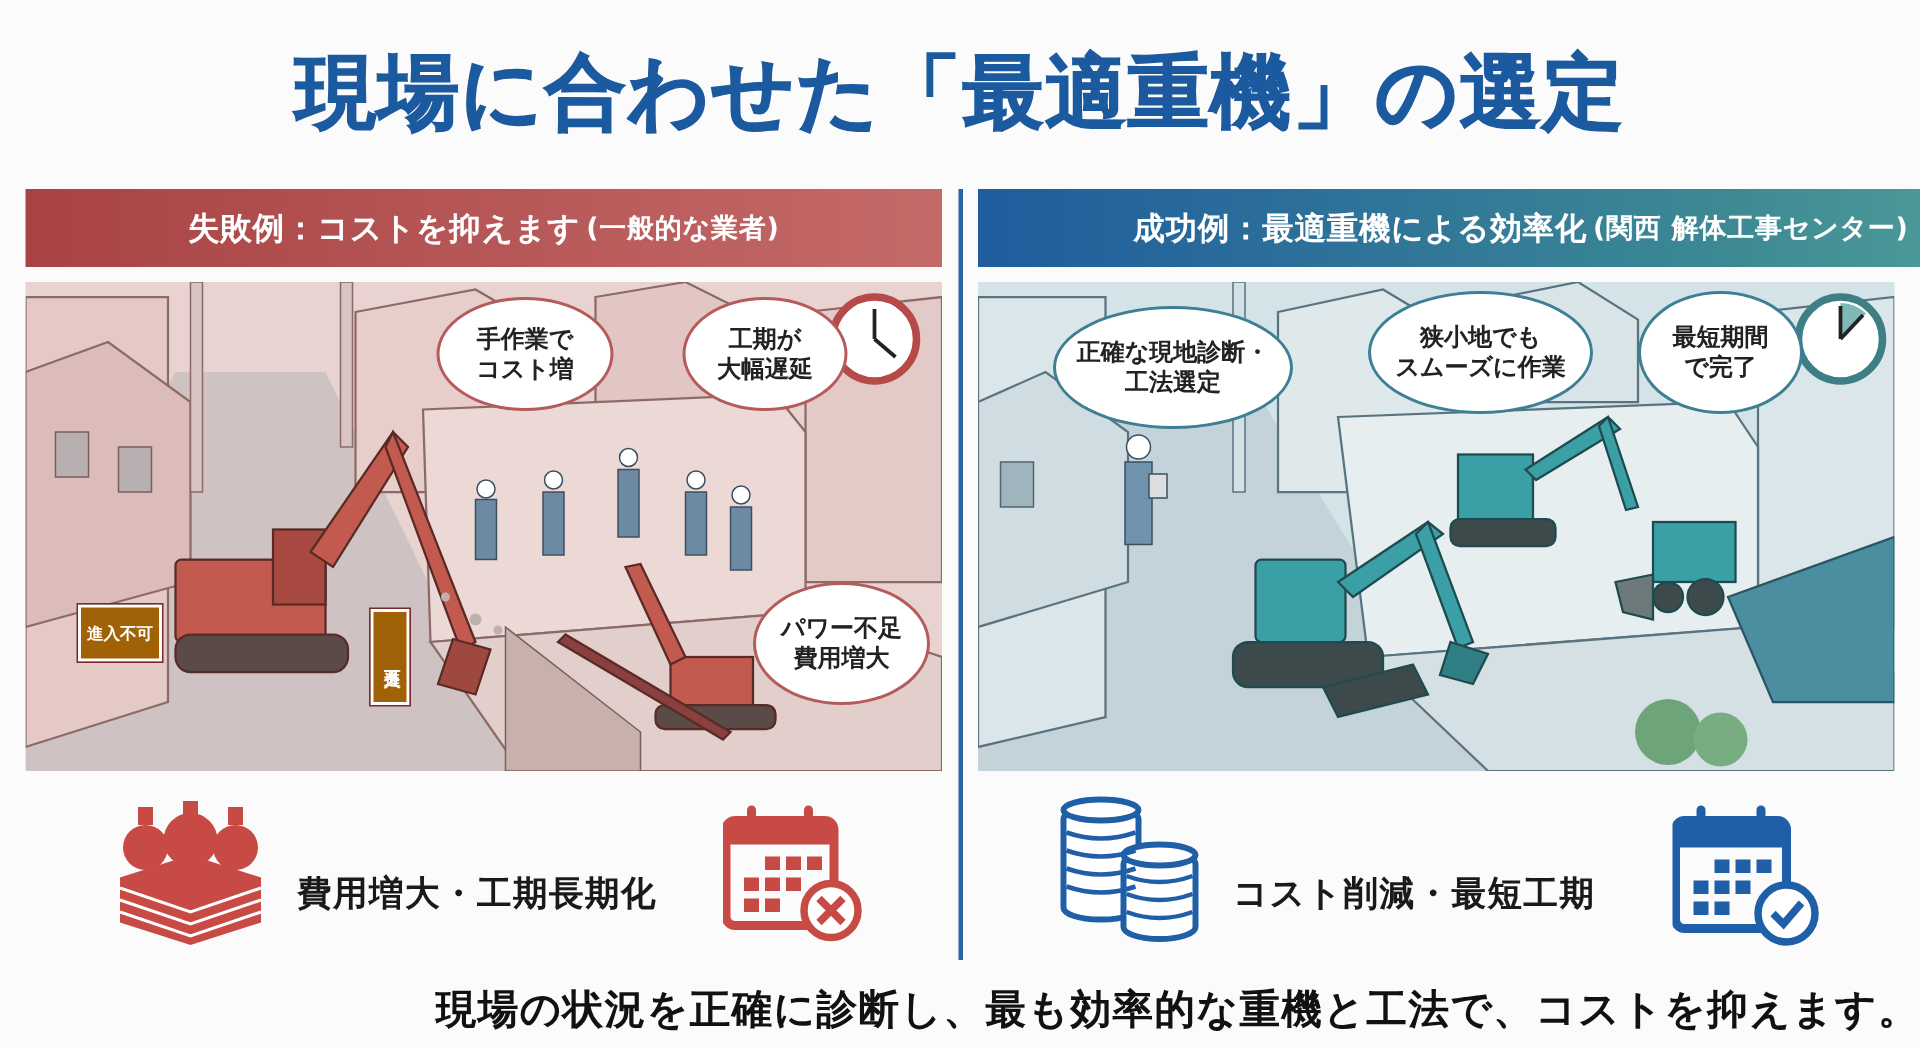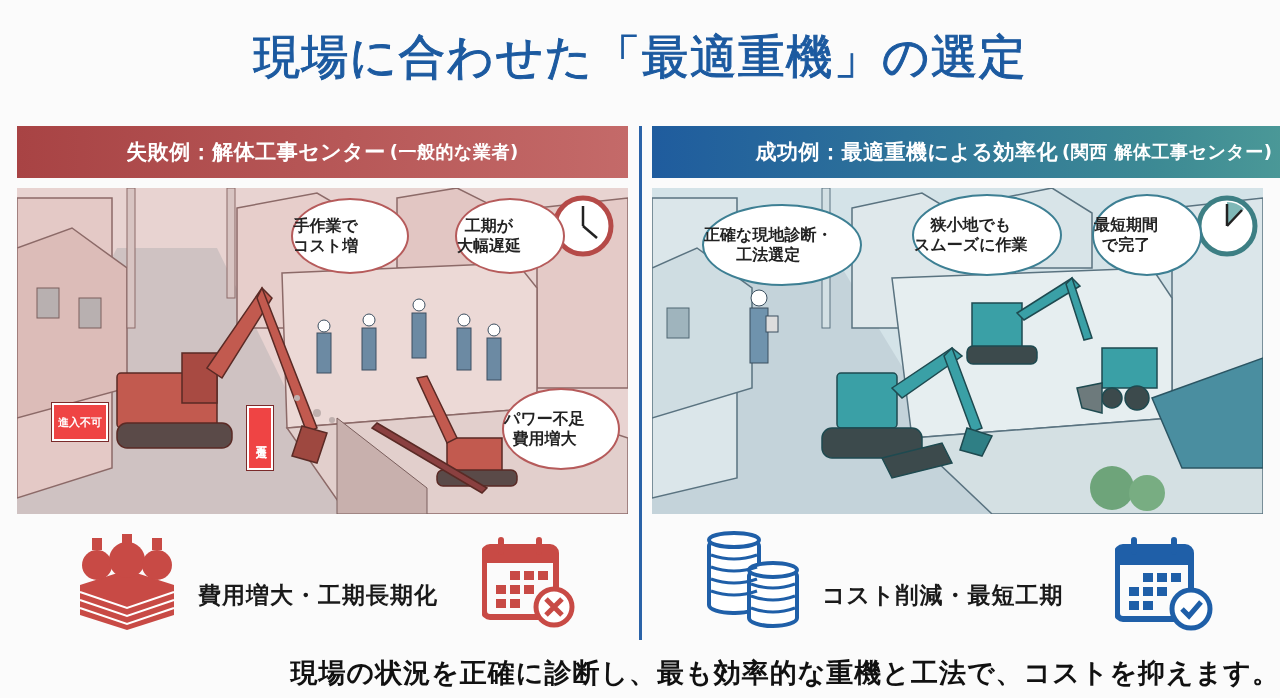--- a/index.html
+++ b/index.html
@@ -1,21 +1,21 @@
 <!DOCTYPE html>
 <html><head>
 <meta charset="utf-8">
 <style>
   * { box-sizing: border-box; margin: 0; padding: 0; }
   html, body { width: 1280px; height: 698px; background: #fbfbfb; overflow: hidden; }
   body { position: relative; font-family: "DejaVu Sans", "Liberation Sans", sans-serif; }
 
   .title {
     position: absolute; left: 0; top: 26px; width: 1280px; text-align: center;
-    font-size: 47px; font-weight: normal; color: #1c5aa0; letter-spacing: 1px;
+    font-size: 54px; font-weight: bold; color: #1c5aa0; letter-spacing: 1px;
     -webkit-text-stroke: 1px #1c5aa0;
   }
 
   .divider {
     position: absolute; left: 639px; top: 126px; width: 3px; height: 514px;
     background: #2a63a8;
   }
 
   .panel-head {
     position: absolute; top: 126px; height: 52px; color: #fff;
@@ -28,49 +28,49 @@
 
   .scene {
     position: absolute; top: 188px; height: 326px; overflow: hidden;
   }
   .scene.fail { left: 17px; width: 611px; background: #e8d3d1; }
   .scene.success { left: 652px; width: 611px; background: #d4e3e8; }
   .scene svg { position: absolute; left: 0; top: 0; }
 
   .bubble {
     position: absolute; background: #fff; border-radius: 50%;
-    display: flex; align-items: center; justify-content: flex-start; text-align: center;
+    display: flex; align-items: center; justify-content: center; text-align: center;
     font-size: 16px; font-weight: bold; color: #222; line-height: 1.25;
   }
   .bubble.fail { border: 2px solid #b65b5b; }
   .bubble.success { border: 2px solid #3d7f93; }
 
   .sign {
-    position: absolute; background: #ef4444; color: #fff; font-weight: bold;
+    position: absolute; background: #a16207; color: #fff; font-weight: bold;
     font-size: 11px; border: 2px solid #fff; outline: 1px solid #7a2a2a;
     display: flex; align-items: center; justify-content: center; text-align: center;
   }
 
   .outcome {
     position: absolute; top: 580px; font-size: 23px; font-weight: bold; color: #1a1a1a; letter-spacing: 1px;
   }
 
   .footer {
     position: absolute; left: 0; top: 655px; width: 1280px; text-align: right;
     font-size: 27px; font-weight: bold; color: #111; letter-spacing: 1px;
   }
 </style>
 </head>
 <body>
 
 <div class="title">現場に合わせた「最適重機」の選定</div>
 <div class="divider"></div>
 
 <div class="panel-head fail">
-  <span>失敗例：解体工事センター</span>
+  <span>失敗例：コストを抑えます</span>
   <span class="sub">(一般的な業者)</span>
 </div>
 
 <div class="scene fail">
   <svg width="611" height="326" viewBox="0 0 611 326">
 
     <polygon points="100,60 200,60 330,326 0,326 0,250" fill="#cfc2c2"></polygon>
 
     <polygon points="0,10 95,10 95,280 0,310" fill="#e4c9c6" stroke="#8c6a68" stroke-width="1.5"></polygon>
     <polygon points="0,60 55,40 110,80 110,200 0,230" fill="#dcbcb8" stroke="#8c6a68" stroke-width="1.5"></polygon>

